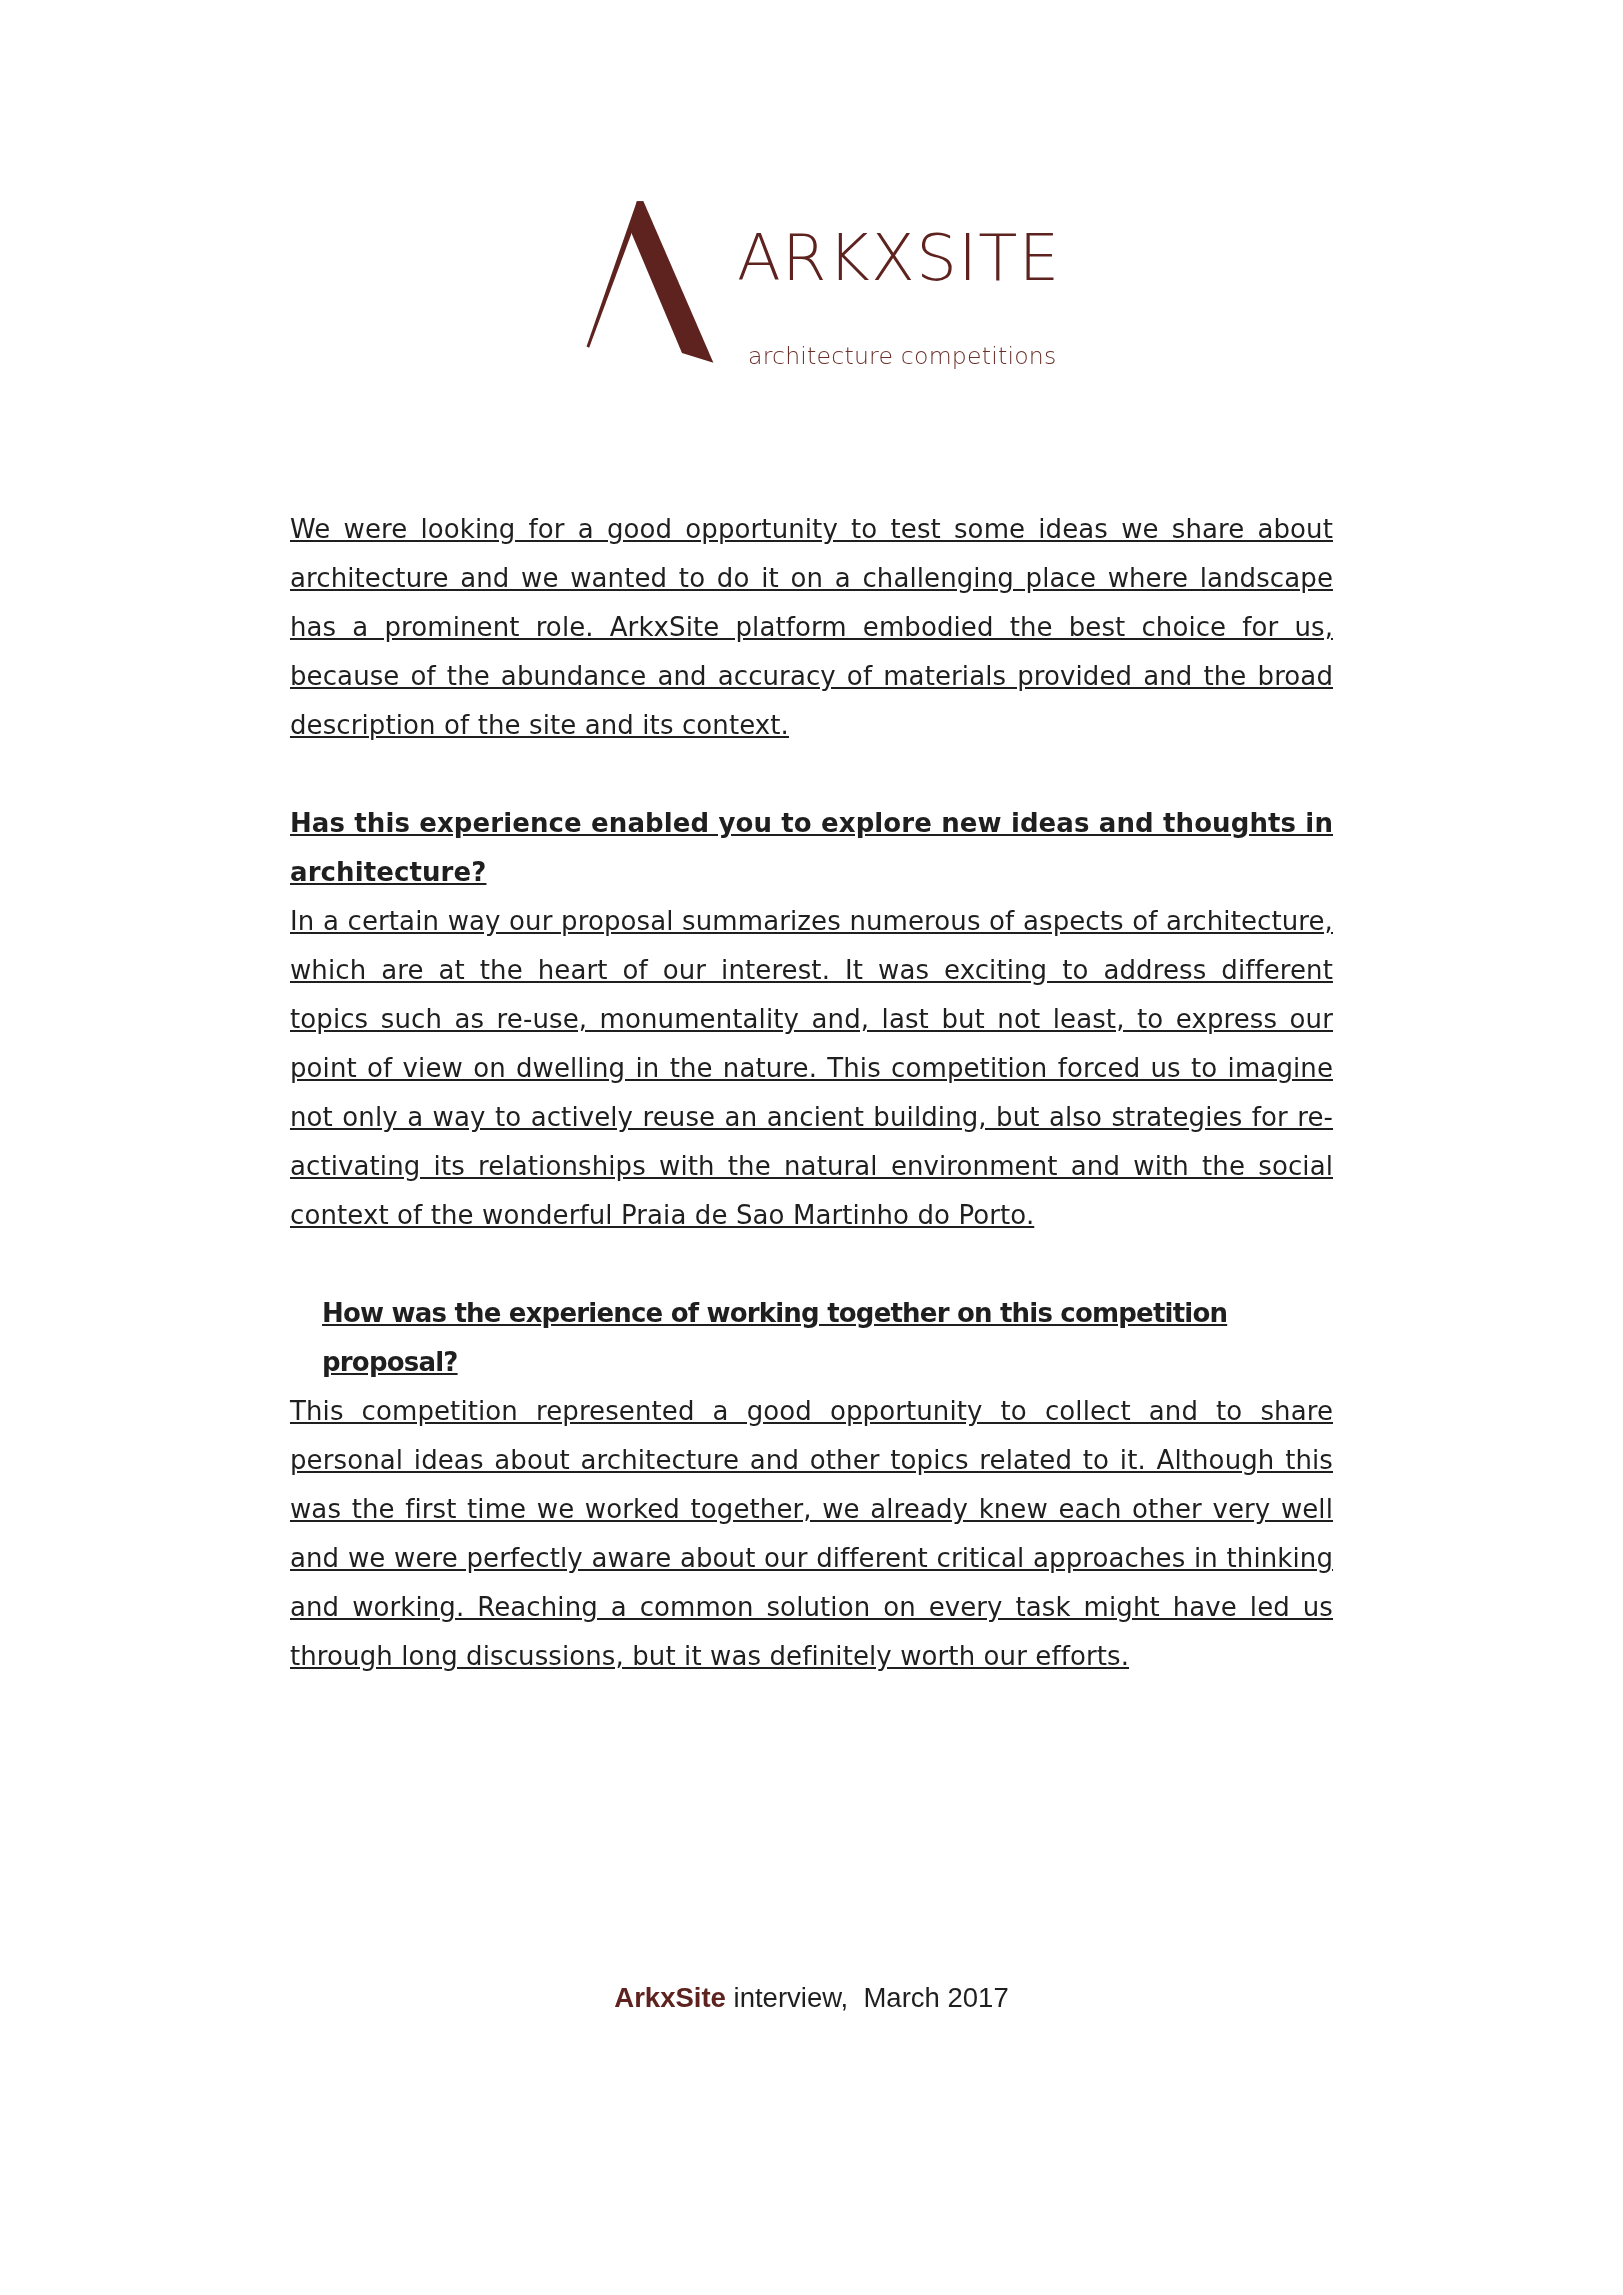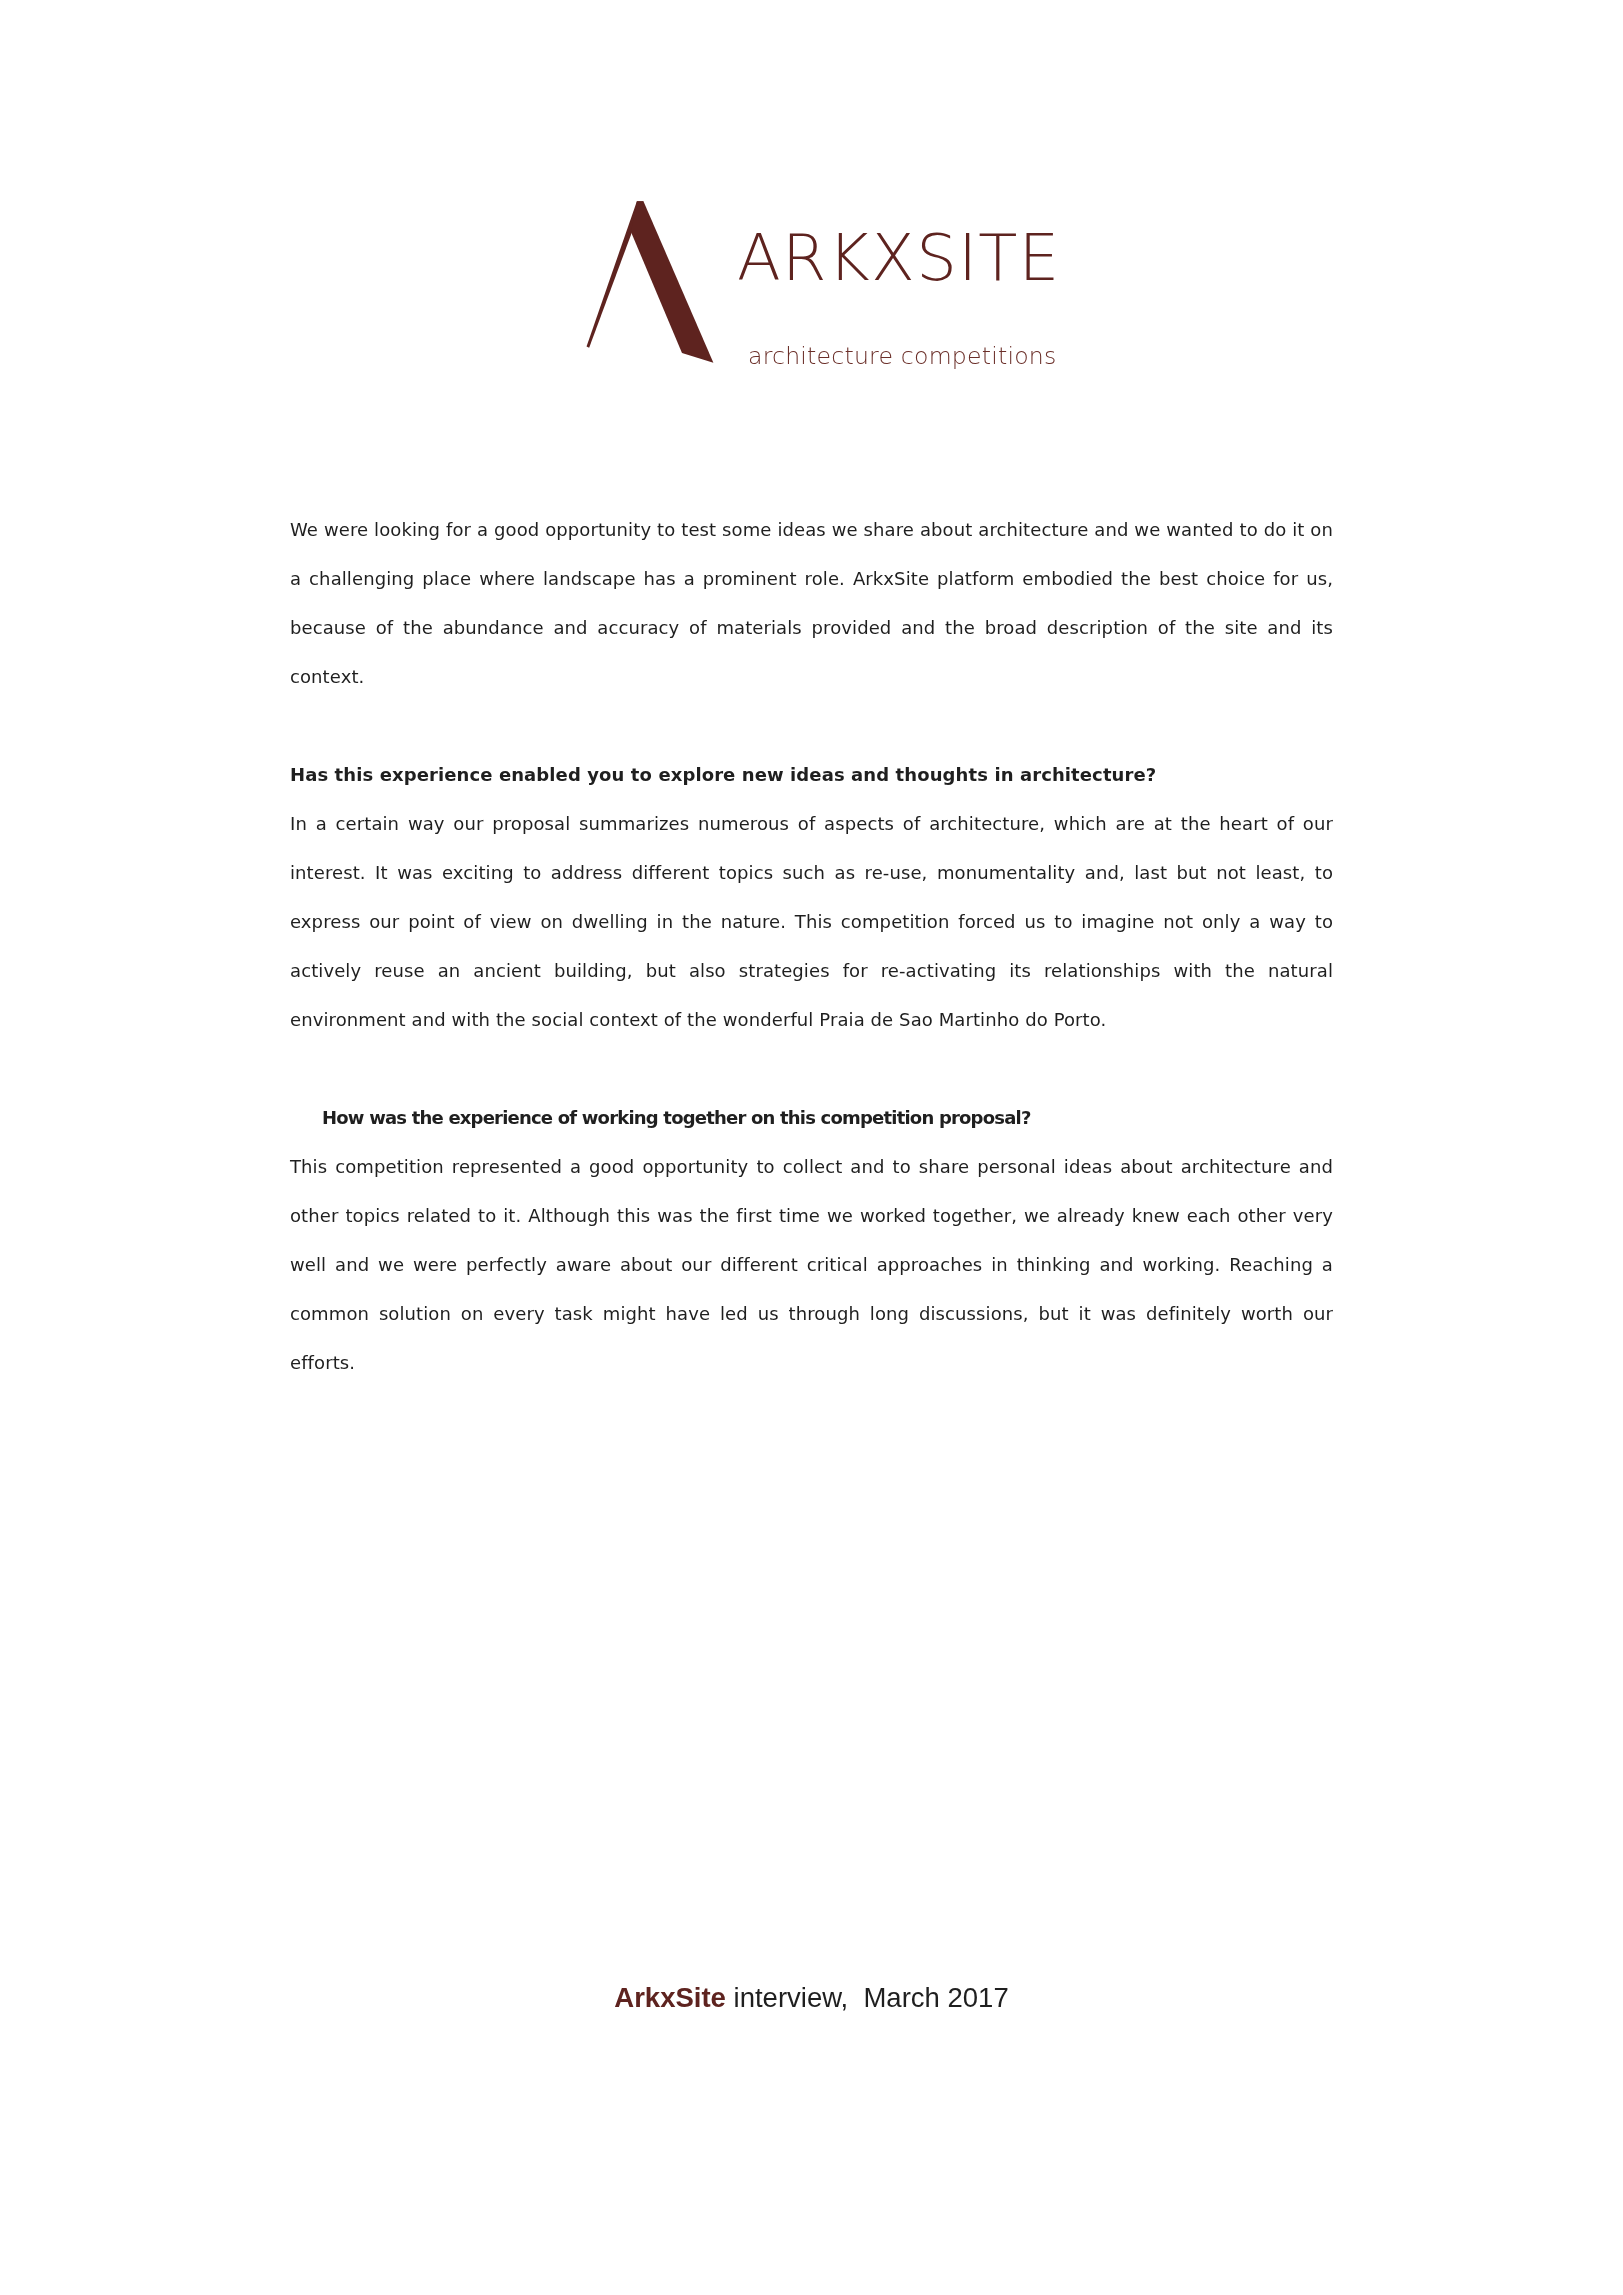--- a/index.html
+++ b/index.html
@@ -9,21 +9,21 @@
   .logo { position: absolute; left: 576px; top: 196px; width: 471px; height: 170px; }
   .logo-mark { position: absolute; left: 0; top: 0; width: 144px; height: 170px; }
   .logo-word { position: absolute; left: 161px; top: 30px; font-family: "DejaVu Sans", sans-serif;
                font-weight: 200; font-size: 64px; line-height: 65px; letter-spacing: 1.3px;
                color: #5e231f; white-space: nowrap; -webkit-text-stroke: 0px; }
   .logo-tag { position: absolute; left: 172px; top: 98px; font-family: "DejaVu Sans", sans-serif;
               font-weight: 300; font-size: 23.6px; line-height: 29px; color: #6b2f29; white-space: nowrap;
               letter-spacing: 0.2px; margin-top: 48px; }
 
   .content { position: absolute; left: 290px; top: 505px; width: 1043px;
-             font-size: 18px; line-height: 49px; text-align: justify; letter-spacing: 0.1px; }
+             font-size: 26px; line-height: 49px; text-align: justify; letter-spacing: 0.1px; text-decoration: underline; }
   .content p { margin: 0; }
   .content .gap { height: 49px; }
   .content .gap2 { height: 98px; }
   .q { font-weight: bold; }
   .q.nowrap-fit { letter-spacing: -0.8px; text-align: left; margin-left: 32px; }
 
   .footer { position: absolute; left: 0; width: 1623px; top: 1978px; text-align: center;
             font-family: "Liberation Sans", sans-serif; font-size: 27.5px; line-height: 39px; color: #1f1f1f; }
   .footer .brand { font-weight: bold; color: #5e231f; }
 </style>

